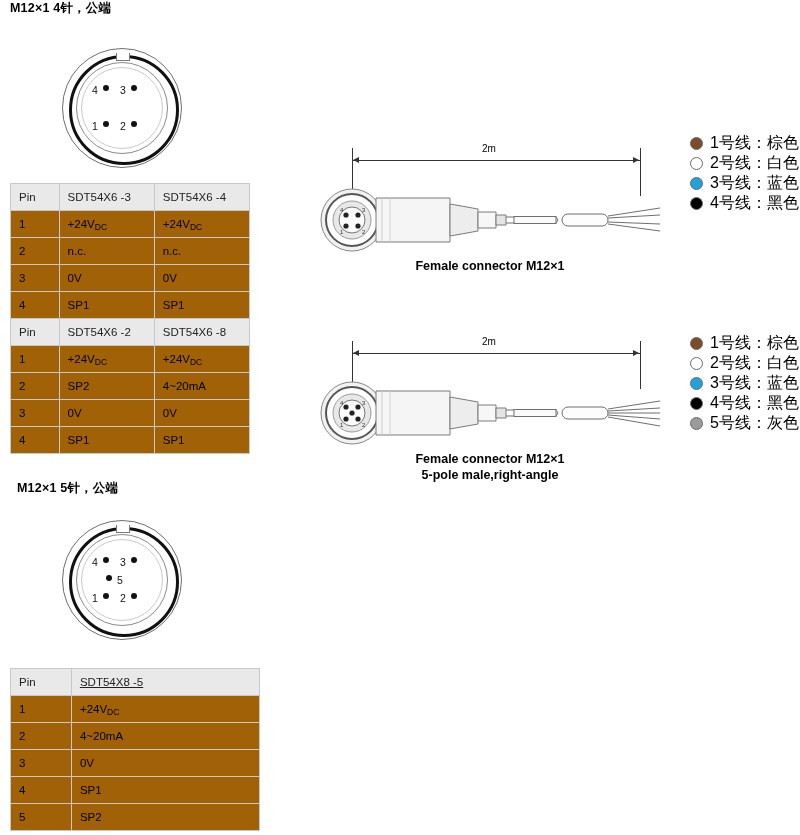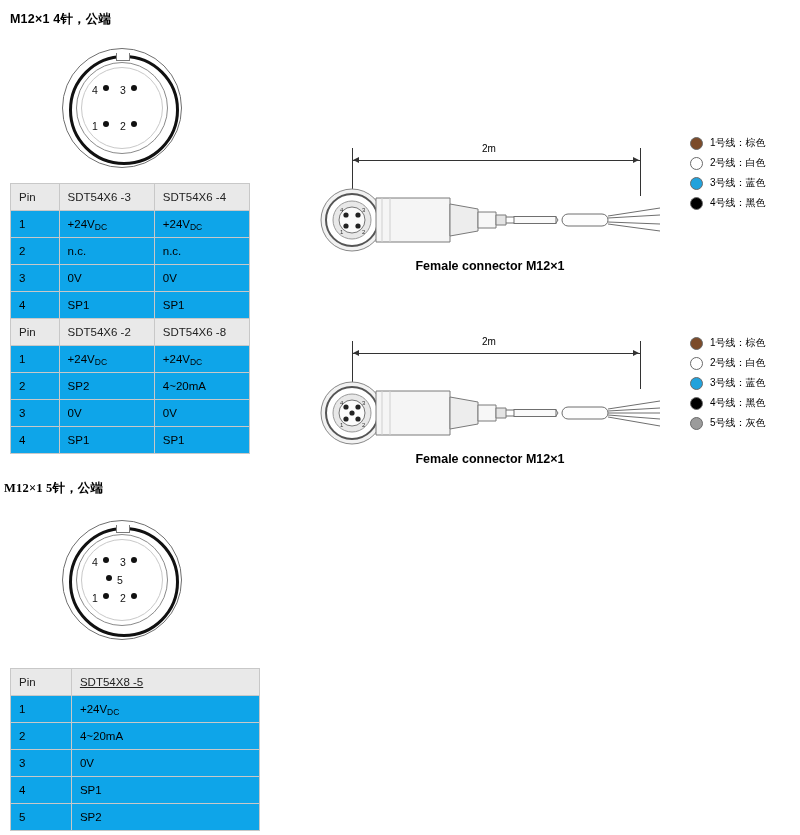--- a/index.html
+++ b/index.html
@@ -69,21 +69,21 @@
     position: absolute;
     font-size: 10.5px;
     line-height: 10px;
     color: #111;
   }
 
   
   table.pin-table {
     border-collapse: collapse;
     font-size: 11.5px;
-    background: #0ea5e9;
+    background: #a16207;
   }
   table.pin-table td {
     border: 1px solid #c8c8c8;
     padding: 4px 8px;
     height: 18px;
     vertical-align: middle;
   }
   table.pin-table tr.hdr td {
     background: #e9e9e9;
     color: #222;
@@ -106,32 +106,32 @@
     position: absolute; width: 0; height: 0;
     border-top: 3.5px solid transparent;
     border-bottom: 3.5px solid transparent;
   }
   .arrow-l { border-right: 6px solid #333; }
   .arrow-r { border-left: 6px solid #333; }
 
   
   .legend-row {
     display: flex; align-items: center;
-    font-size: 10px; height: 20px;
+    font-size: 16px; height: 20px;
   }
   .legend-swatch {
     width: 11px; height: 11px; border-radius: 50%;
     border: 1px solid #6a6a6a; margin-right: 7px;
     flex: 0 0 auto;
   }
 </style>
 </head>
 <body>
 
-<div class="abs section-title" style="left:10px; top:11px;">M12×1  4针，公端</div>
+<div class="abs section-title" style="left:10px; top:0;">M12×1  4针，公端</div>
 
 <div class="conn-face" style="left:62px; top:48px;">
   <div class="conn-ring-outer"></div>
   <div class="conn-ring-mid"></div>
   <div class="conn-ring-in"></div>
   <div class="conn-ring-in2"></div>
   <div class="conn-notch"></div>
 
   <div class="pin-dot" style="left:41px; top:73px;"></div>
   <div class="pin-lbl" style="left:30px; top:73px;">1</div>
@@ -306,20 +306,21 @@
     <rect x="262" y="46" width="46" height="12" rx="6" fill="#fdfdfd" stroke="#6f6f6f" stroke-width="1"></rect>
     <path d="M308 48 L360 40" stroke="#6f6f6f" stroke-width="1" fill="none"></path>
     <path d="M308 50 L360 47" stroke="#6f6f6f" stroke-width="1" fill="none"></path>
     <path d="M308 52 L360 52" stroke="#6f6f6f" stroke-width="1" fill="none"></path>
     <path d="M308 54 L360 58" stroke="#6f6f6f" stroke-width="1" fill="none"></path>
     <path d="M308 56 L360 65" stroke="#6f6f6f" stroke-width="1" fill="none"></path>
   </svg>
 
   <div class="cable-caption abs" style="left:30px; top:118px; width:320px;">
     <div>Female connector M12×1</div>
+    <div>5-pole male,right-angle</div>
   </div>
 </div>
 
 <div class="abs" style="left:690px; top:333px;">
   <div class="legend-row">
     <span class="legend-swatch" style="background: rgb(123, 75, 42);"></span>
     <span>1号线：棕色</span>
   </div>
   <div class="legend-row">
     <span class="legend-swatch" style="background: rgb(255, 255, 255);"></span>
@@ -332,21 +333,21 @@
   <div class="legend-row">
     <span class="legend-swatch" style="background: rgb(0, 0, 0);"></span>
     <span>4号线：黑色</span>
   </div>
   <div class="legend-row">
     <span class="legend-swatch" style="background: rgb(155, 155, 155);"></span>
     <span>5号线：灰色</span>
   </div>
 </div>
 
-<div class="abs section-title" style="left:4px; top:480px;font-family:Liberation Serif, serif;">M12×1  5针，公端</div>
+<div class="abs section-title" style="left:17px; top:480px;">M12×1  5针，公端</div>
 
 <div class="conn-face" style="left:62px; top:520px;">
   <div class="conn-ring-outer"></div>
   <div class="conn-ring-mid"></div>
   <div class="conn-ring-in"></div>
   <div class="conn-ring-in2"></div>
   <div class="conn-notch"></div>
   <div class="pin-dot" style="left:41px; top:73px;"></div>
   <div class="pin-lbl" style="left:30px; top:73px;">1</div>
   <div class="pin-dot" style="left:69px; top:73px;"></div>

